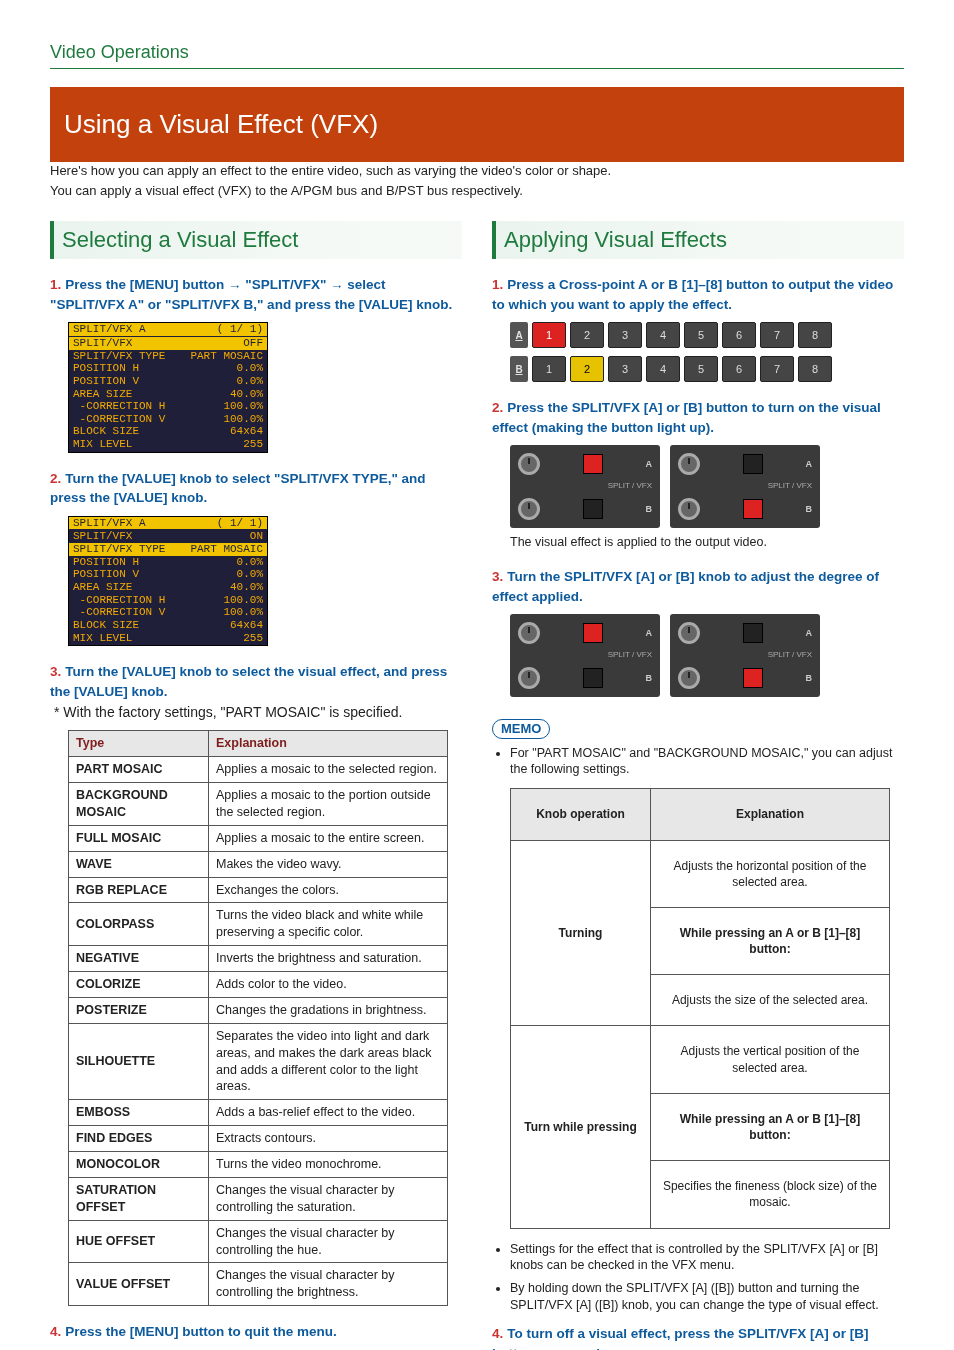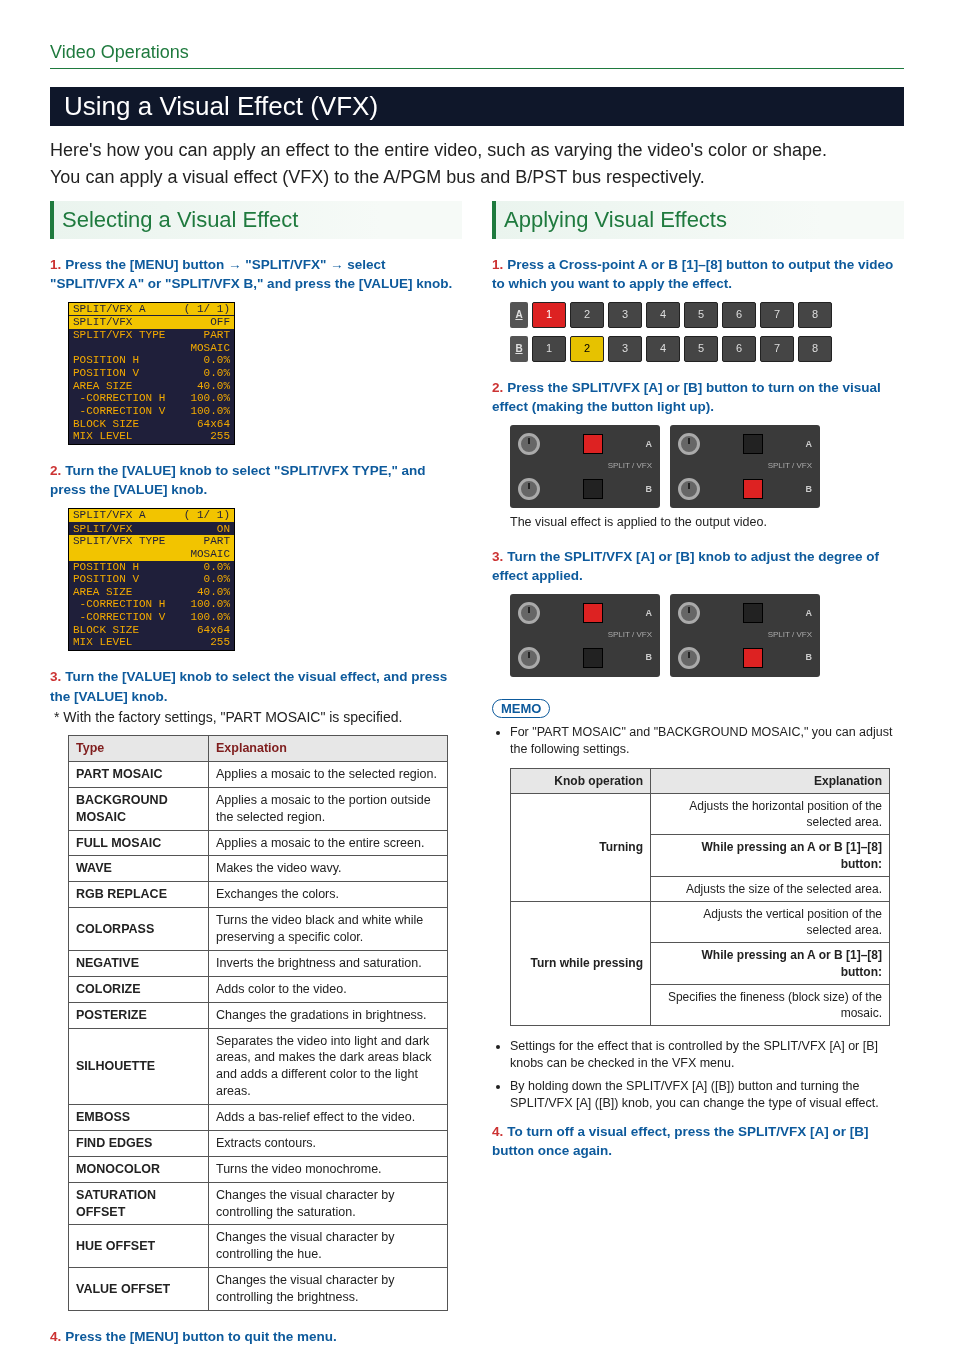--- a/index.html
+++ b/index.html
@@ -1,41 +1,41 @@
 <!DOCTYPE html>
 <html><head>
 <meta charset="utf-8">
 <style>
 * { box-sizing: border-box; margin: 0; padding: 0; }
 body { font-family: "Helvetica Neue", Arial, sans-serif; color: #222; width: 954px; margin: 0 auto; padding: 40px 50px; font-size: 13px; line-height: 1.35; }
 .section-label { color: #1f7a3e; font-size: 18px; font-weight: 400; border-bottom: 1px solid #1f7a3e; padding-bottom: 4px; margin-bottom: 18px; }
-.title-bar { background: #0f172a; color: #fff; font-size: 26px; font-weight: 400; padding: 2px 14px; margin-bottom: 12px; }
-.intro { margin-bottom: 12px; font-size: 18px; }
+.title-bar { background: #c2410c; color: #fff; font-size: 26px; font-weight: 400; padding: 20px 14px; }
+.intro { margin-bottom: 22px; font-size: 13px; }
 .intro p { margin-bottom: 2px; }
 .columns { display: flex; gap: 30px; }
 .col { flex: 1; min-width: 0; }
 .subhead { background: linear-gradient(to right, #eaf4ee 0%, #f6faf7 80%); color: #1f7a3e; font-size: 22px; font-weight: 400; padding: 4px 8px; border-left: 4px solid #1f7a3e; margin-bottom: 16px; }
 .step { margin-bottom: 16px; }
 .step-line { color: #0d5a9c; font-weight: bold; font-size: 13.5px; line-height: 1.45; }
 .step-num { color: #c33; font-weight: bold; margin-right: 4px; }
-.screen { background: #1f1f3a; color: #f2a900; font-family: "Courier New", monospace; font-size: 11px; padding: 0; width: 167px; margin: 8px 0 4px 18px; border: 1px solid #000; line-height: 1.15; }
+.screen { background: #1f1f3a; color: #f2a900; font-family: "Courier New", monospace; font-size: 11px; padding: 0; width: 200px; margin: 8px 0 4px 18px; border: 1px solid #000; line-height: 1.15; }
 .screen-row { display: flex; justify-content: space-between; padding: 0 4px; }
 .screen-row.inv { background: #f2c400; color: #1f1f3a; }
 .screen-row .k { white-space: pre; }
 .screen-row .v { text-align: right; }
 .note { font-size: 14px; margin: 2px 0 8px 4px; }
 table.types { border-collapse: collapse; width: 100%; margin: 6px 0 14px 18px; font-size: 12.5px; max-width: 380px;}
 table.types th, table.types td { border: 1px solid #555; padding: 4px 7px; text-align: left; vertical-align: middle; }
 table.types th { background: #e7e7e7; font-weight: bold; color:#7f1d1d; }
 table.types td:first-child { font-weight: bold; width: 140px; }
 .memo-badge { display:inline-block; border:1.5px solid #0d5a9c; color:#0d5a9c; font-weight:bold; font-size:13px; border-radius: 10px; padding: 0px 8px; margin: 6px 0 6px 0; }
 ul.bullets { list-style: disc; padding-left: 18px; margin-bottom: 10px; }
 ul.bullets li { margin-bottom: 6px; font-size: 12.5px; }
 table.knob { border-collapse: collapse; width: 100%; margin: 6px 0 12px 18px; font-size: 12px; max-width: 380px; }
-table.knob th, table.knob td { border: 1px solid #555; padding: 4px 7px; text-align: right; vertical-align: middle; }
+table.knob th, table.knob td { border: 1px solid #555; padding: 17px 7px; text-align: center; vertical-align: middle; }
 table.knob th { background: #e7e7e7; font-weight: bold; }
 table.knob td.op { font-weight: bold; width: 140px; }
 .knob-sub { font-weight: bold; }
 .btn-row { display:flex; gap:4px; margin: 8px 0 4px 18px; align-items:center;}
 .btn-label { width:18px; height:26px; background:#545454; color:#e0e0e0; display:flex; align-items:center; justify-content:center; font-size:10px; border-radius:2px; font-weight:bold;}
 .btn-label span{ text-decoration: underline;}
 .btn-sq { width:34px; height:26px; background:#454545; color:#ddd; display:flex; align-items:center; justify-content:center; font-size:11px; border:1px solid #222; border-radius:2px;}
 .btn-sq.lit { background:#d22; color:#fff; }
 .btn-sq.lit-y { background:#e6c200; color:#000;}
 .panel-group { display:flex; gap:10px; margin:8px 0 4px 18px;}

